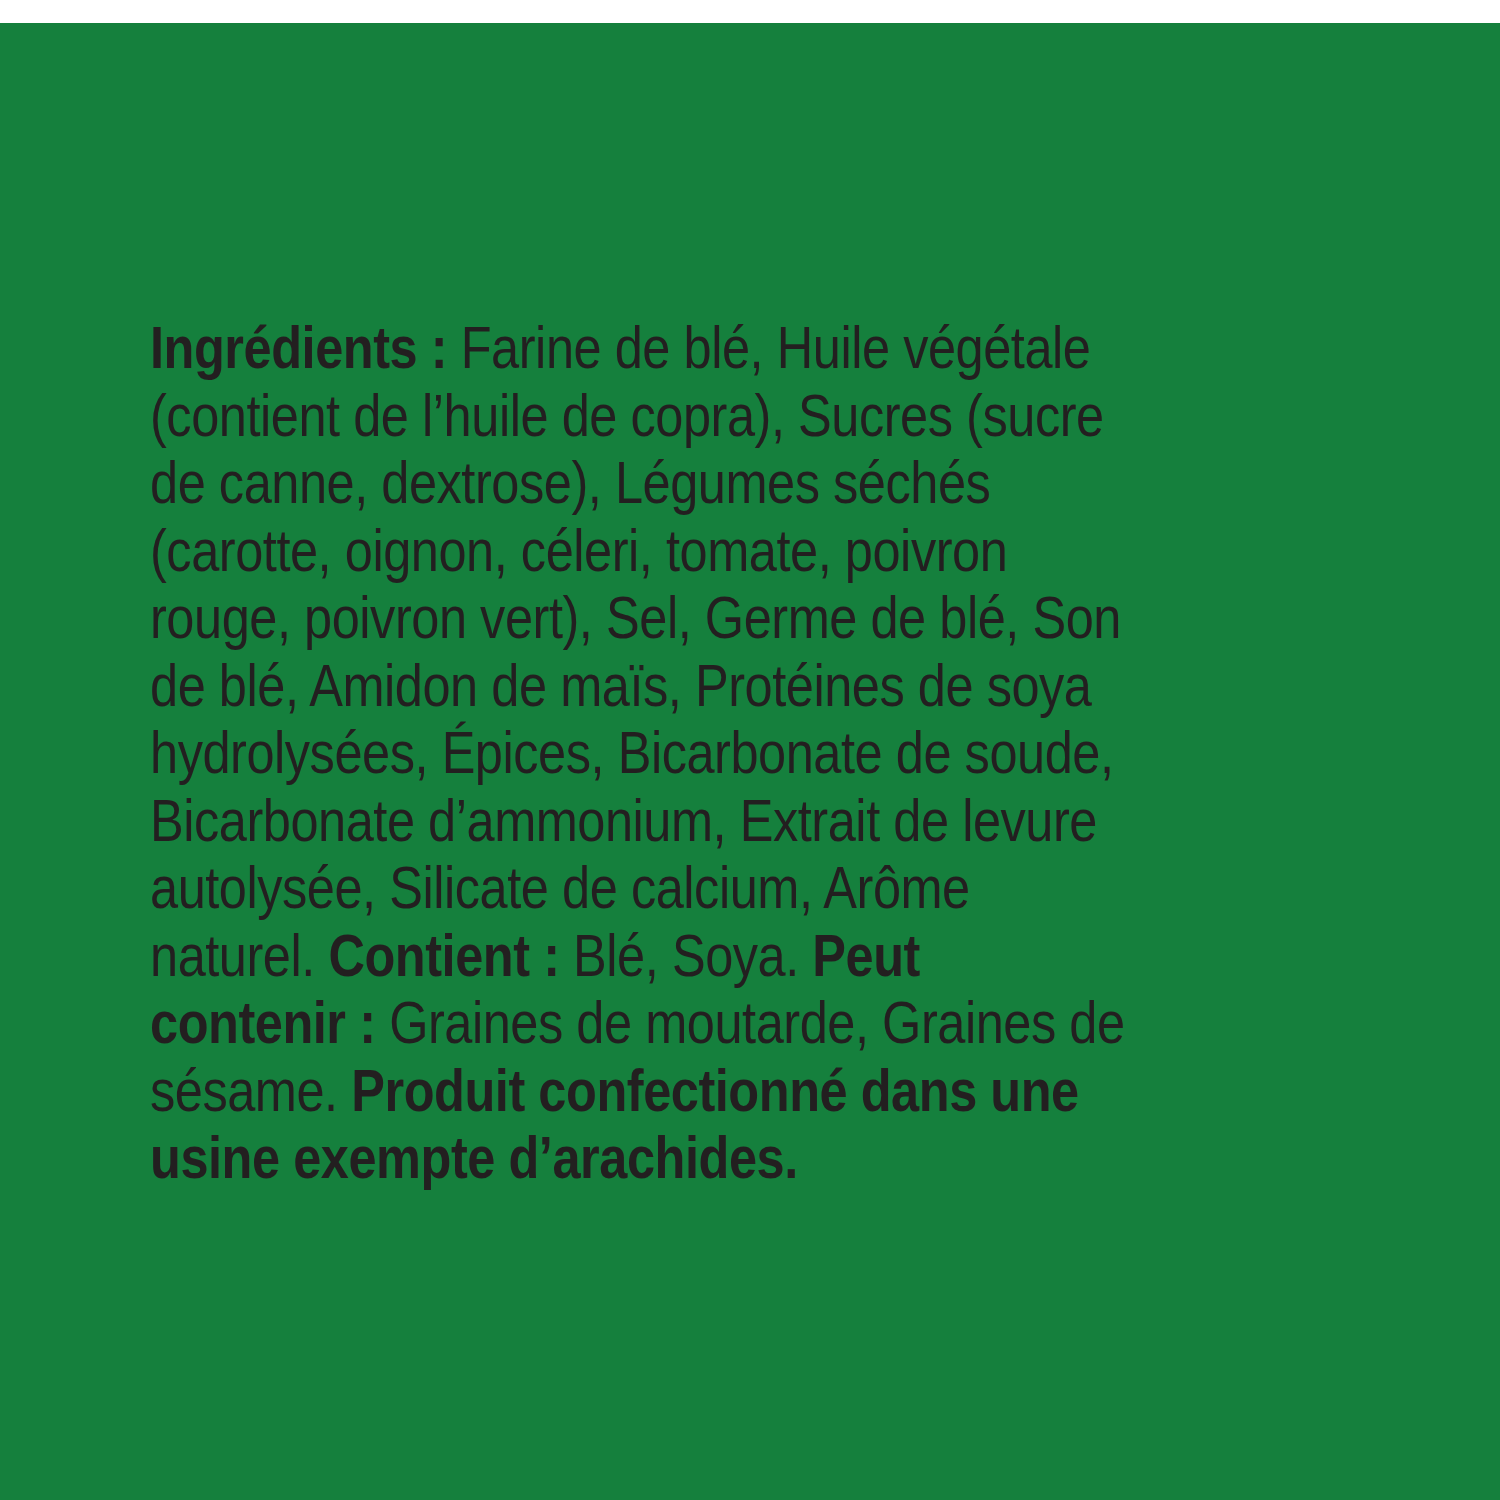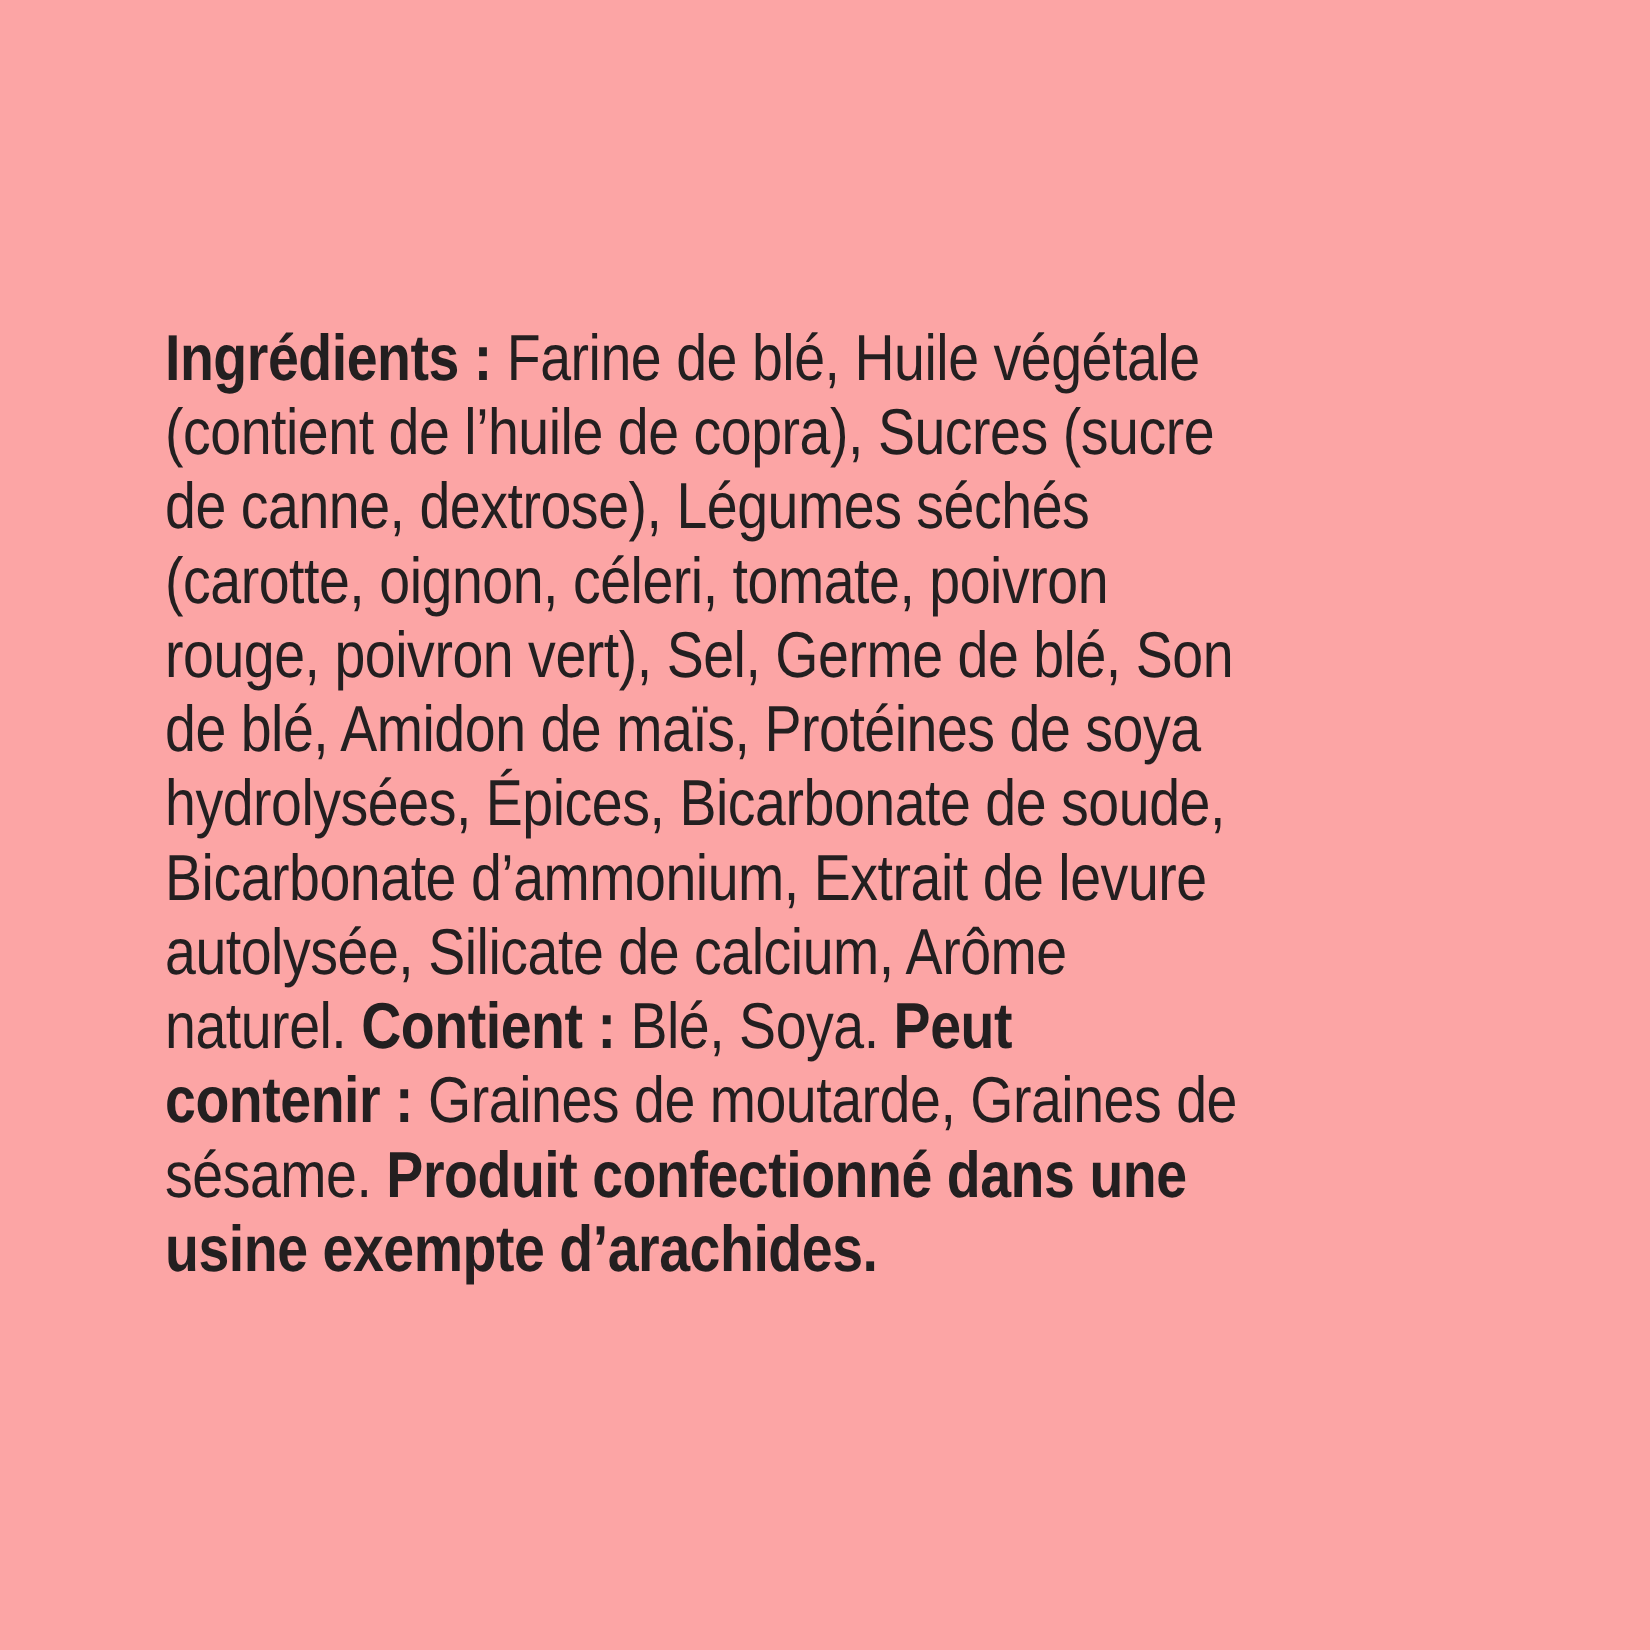--- a/index.html
+++ b/index.html
@@ -10,21 +10,22 @@
     width: 1500px;
     height: 1500px;
     background: #ffffff;
     position: relative;
     overflow: hidden;
     font-family: "Liberation Sans", "DejaVu Sans", sans-serif;
   }
   .label-canvas {
     position: absolute;
     inset: 0;
-    background: #fca5a5;
+    background: #15803d;
+    margin-top: 23px;
   }
   .ingredients-block {
     position: absolute;
     left: 150px;
     top: 292px;
     width: 1460px;
     color: #231f20;
     font-size: 59px;
     line-height: 67.5px;
     letter-spacing: -0.5px;

